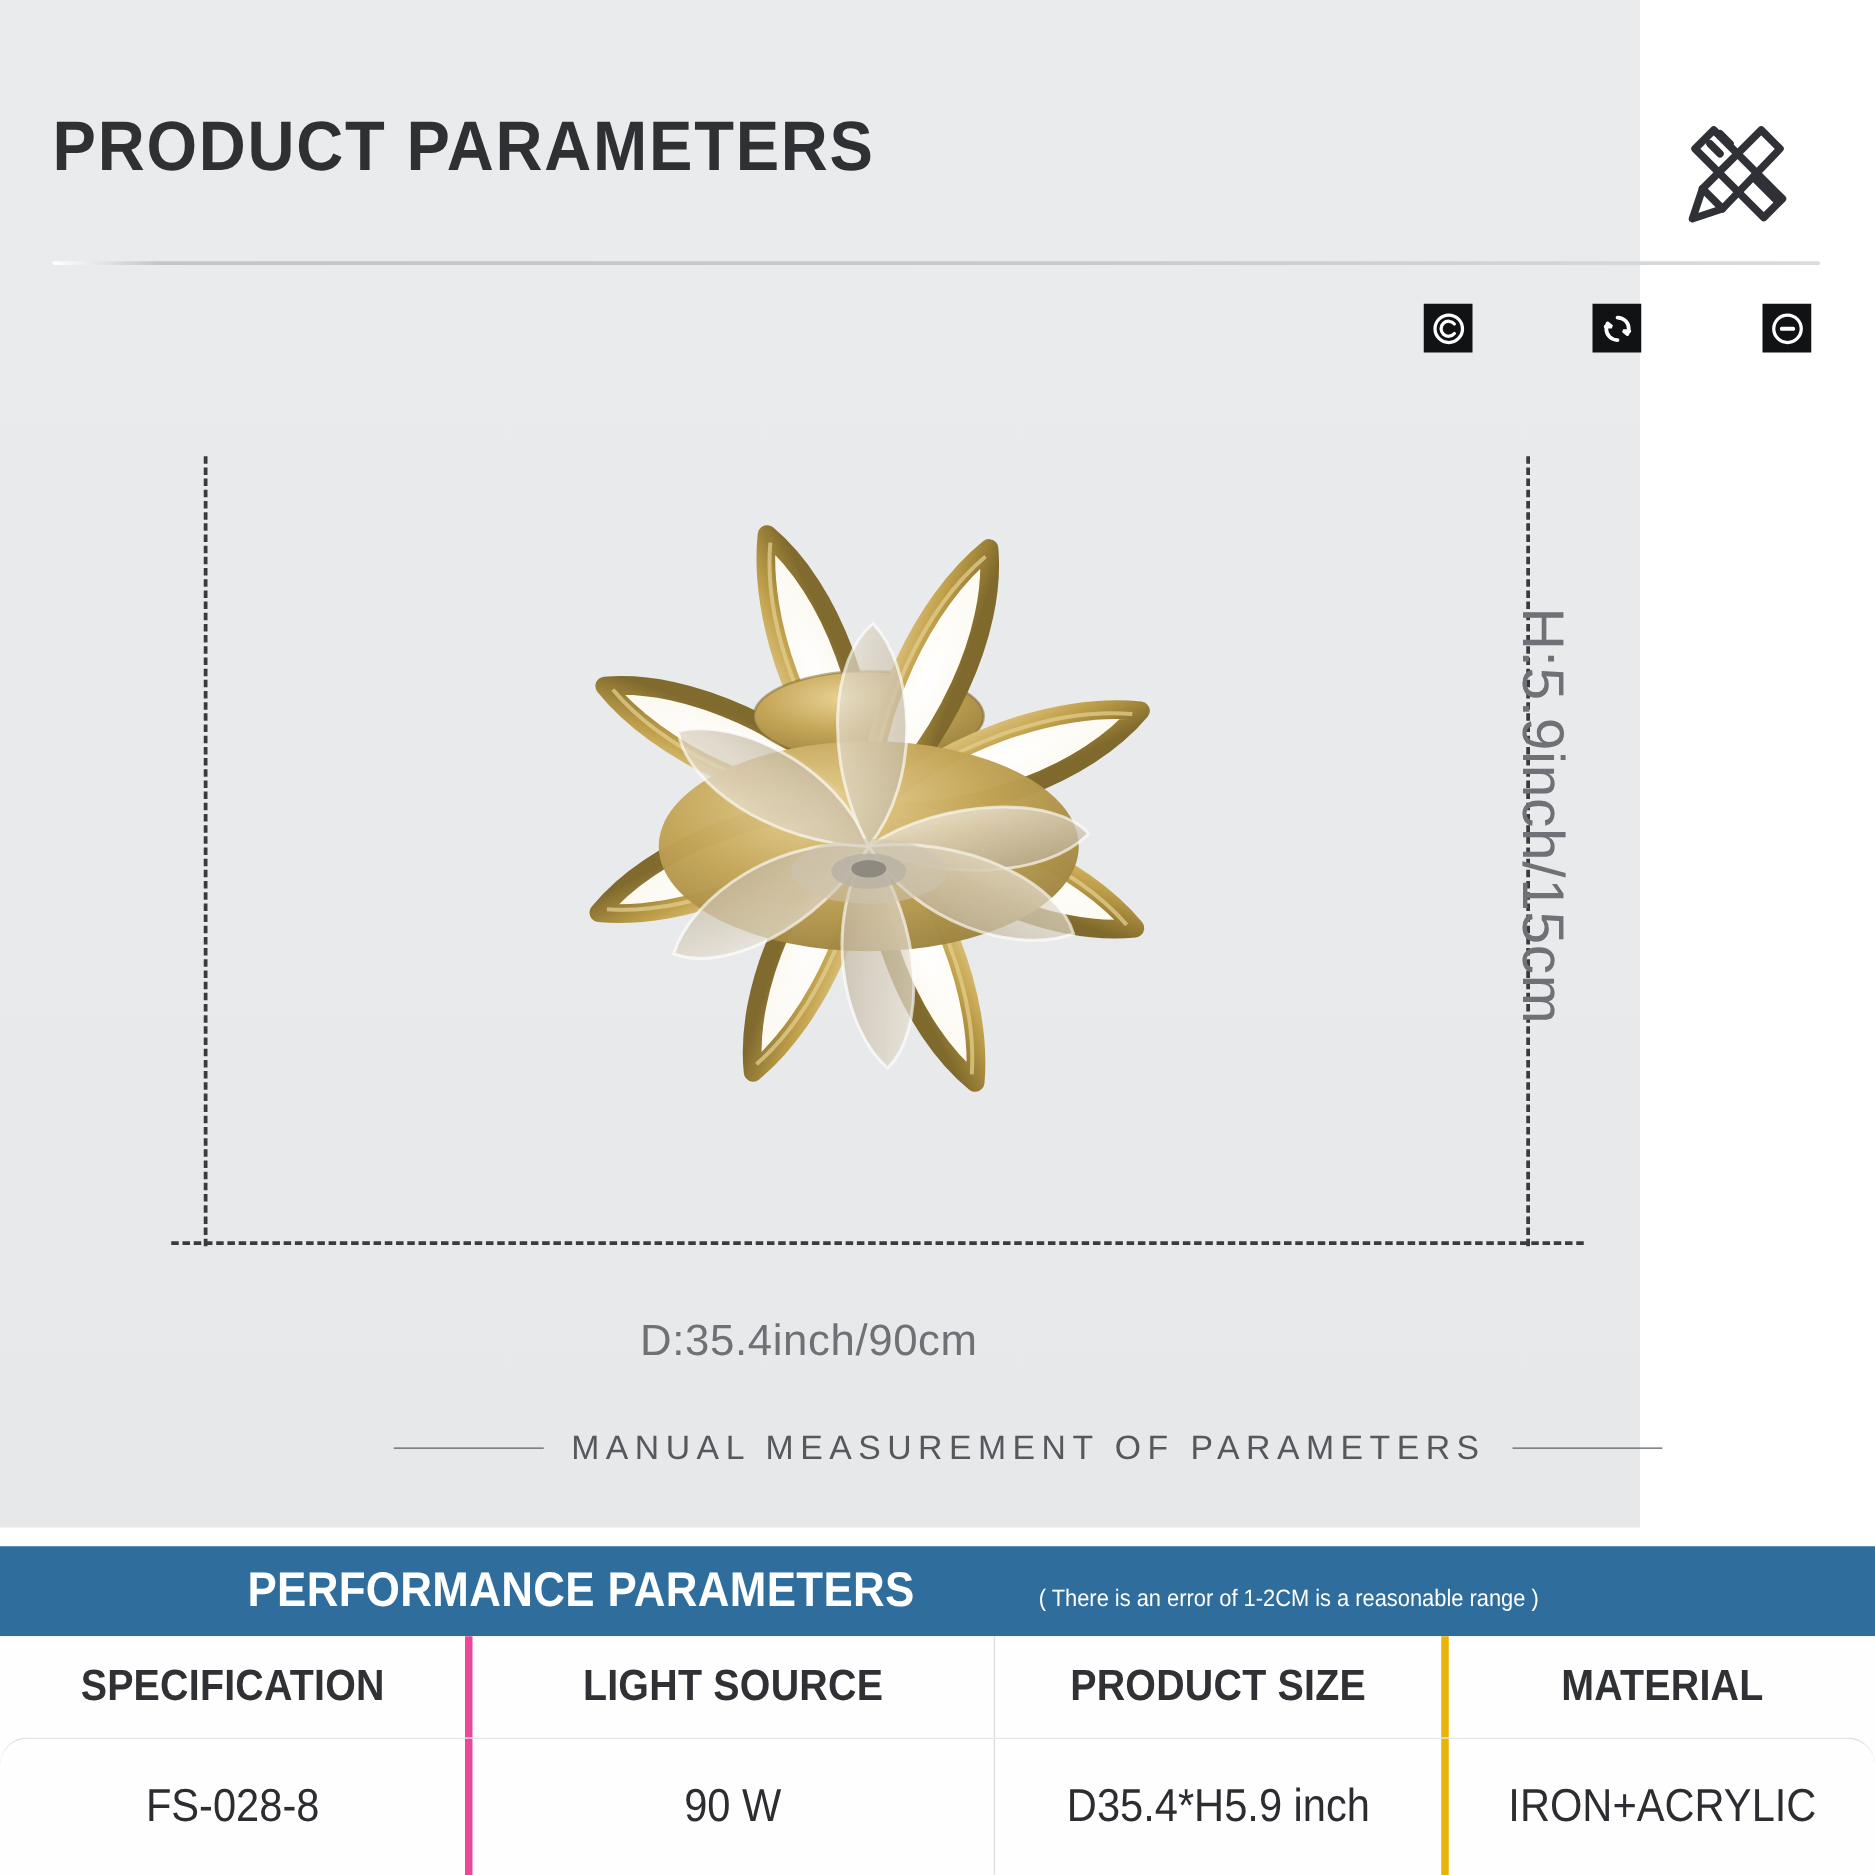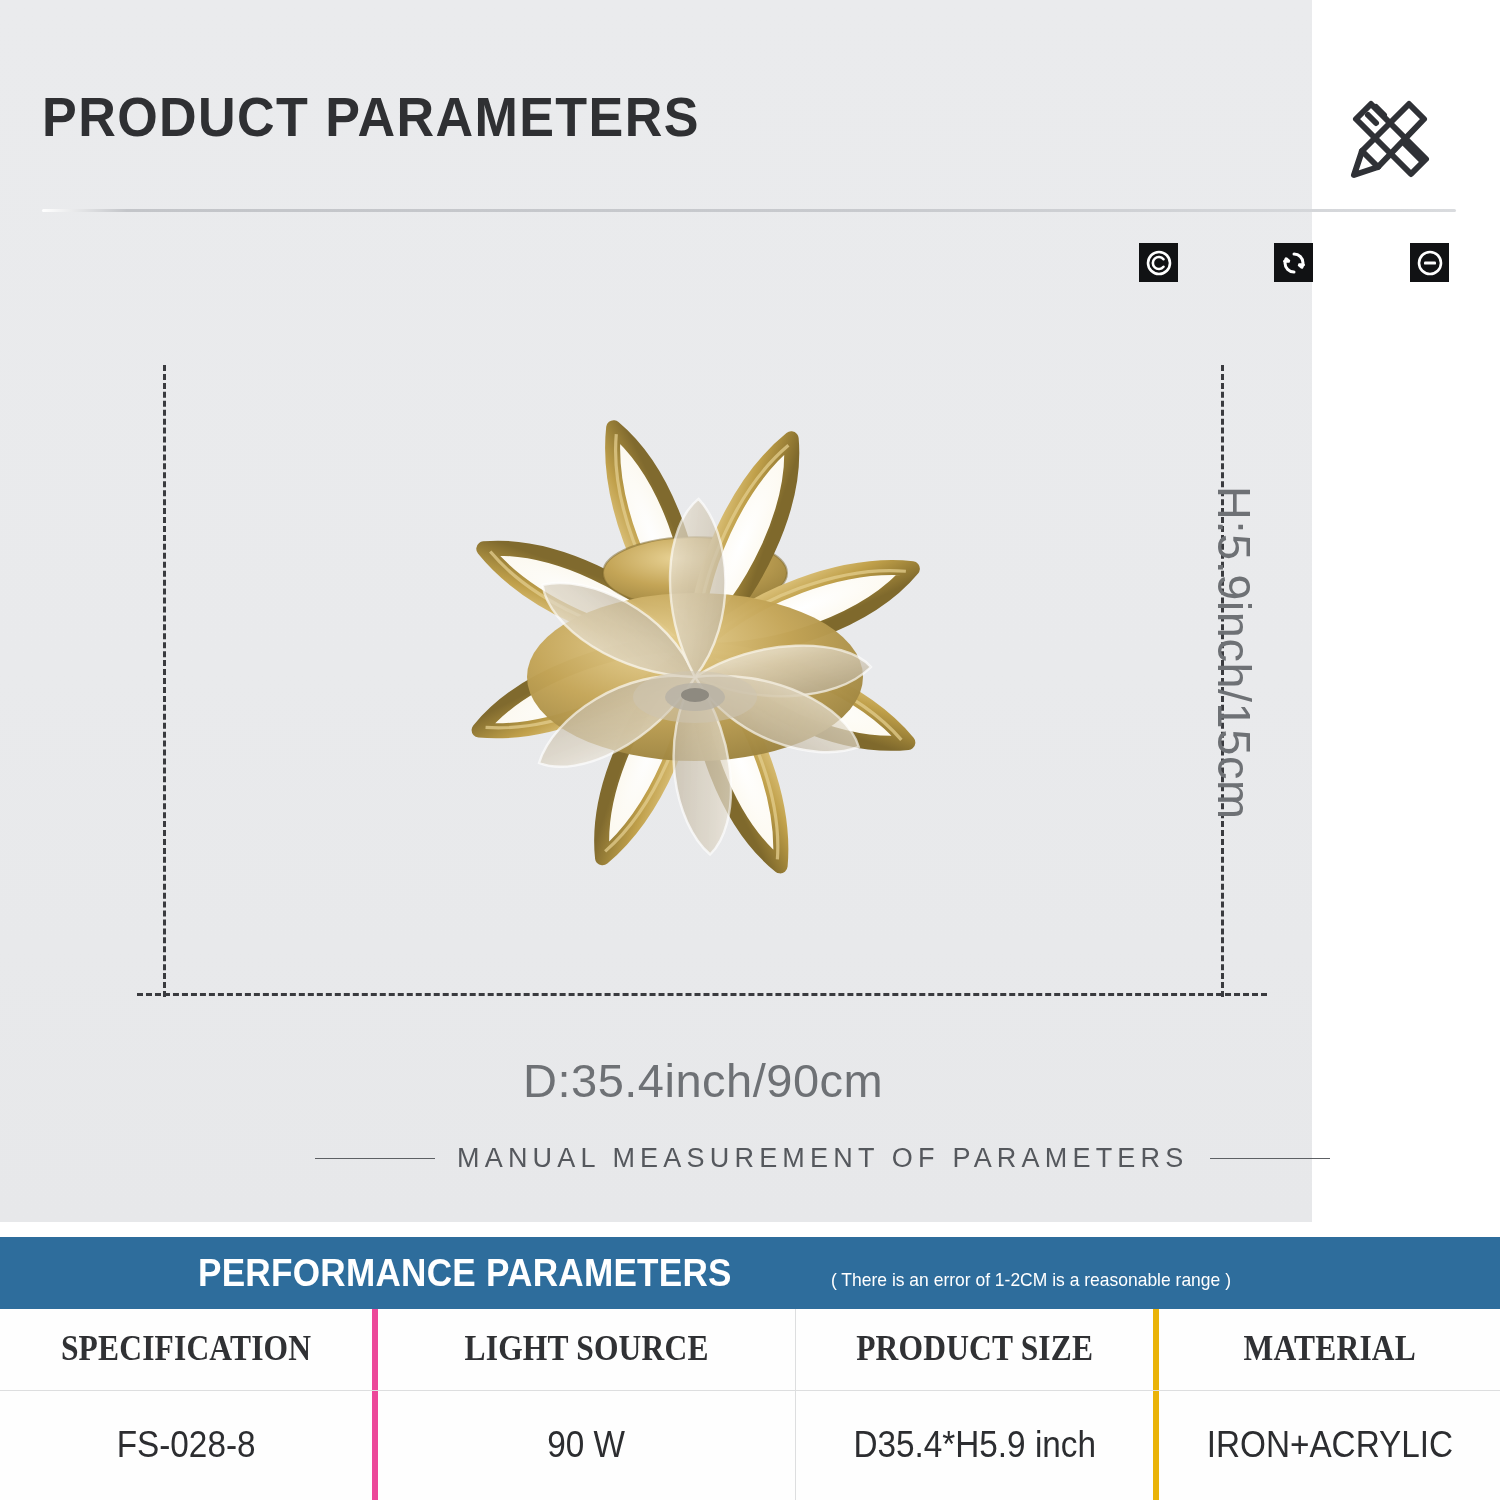--- a/index.html
+++ b/index.html
@@ -96,26 +96,25 @@
     border-top: 3px dashed #3a3b3f;
   }
   .guide-left  { left: 163px; top: 365px;  height: 632px; }
   .guide-right { left: 1221px; top: 365px; height: 632px; }
   .guide-base  { left: 137px; top: 993px;  width: 1130px; }
 
   .dim-h {
     position: absolute;
     left: 512px;
     top: 1053px;
-    font-size: 47px;
+    font-size: 35px;
     font-weight: 400;
     color: #6e7175;
     letter-spacing: 0.5px;
     white-space: nowrap;
-    margin-left: 11px;
   }
   .dim-v {
     position: absolute;
     left: 1262px;
     top: 486px;
     font-size: 47px;
     font-weight: 400;
     color: #6e7175;
     letter-spacing: 0.5px;
     white-space: nowrap;
@@ -190,22 +189,22 @@
     width: 1500px;
     height: 191px;
     background: #fefefe;
     display: flex;
     flex-direction: column;
   }
   .spec-row {
     display: flex;
     width: 1500px;
   }
-  .spec-row-head { height: 81px; font-family: Liberation Serif, serif; }
-  .spec-row-body { height: 110px; border-top: 1px solid #dddedf; }
+  .spec-row-head { height: 81px; }
+  .spec-row-body { height: 110px; border-top: 1px solid #dddedf; border-radius: 22px; }
 
   .spec-cell {
     display: flex;
     align-items: center;
     justify-content: center;
     box-sizing: border-box;
     text-align: center;
     white-space: nowrap;
   }
   .spec-cell.c0 { width: 372px; }

